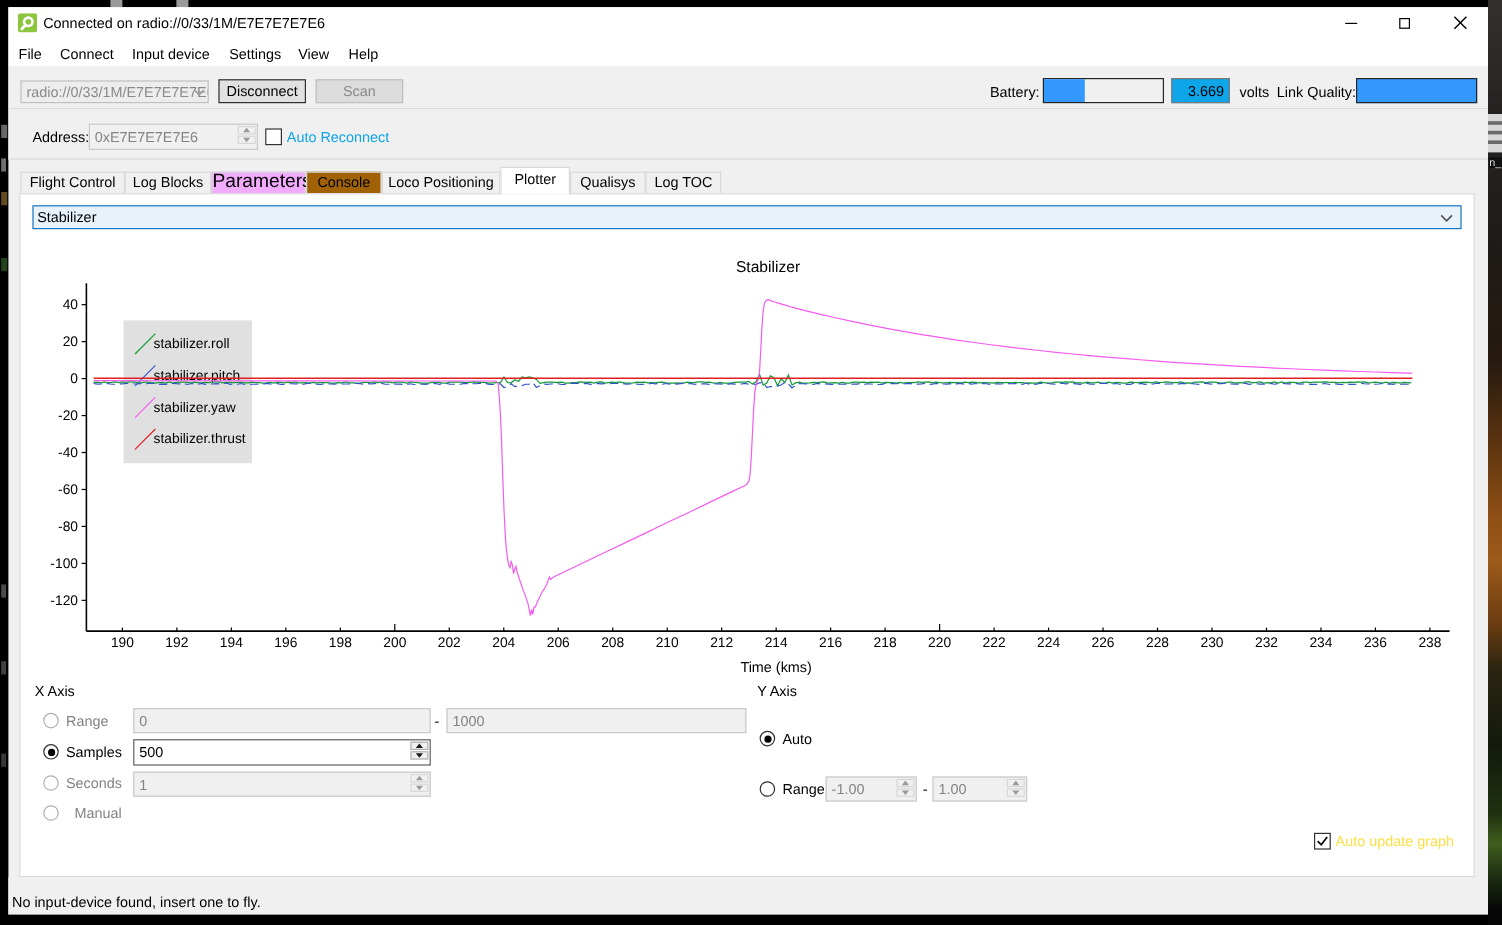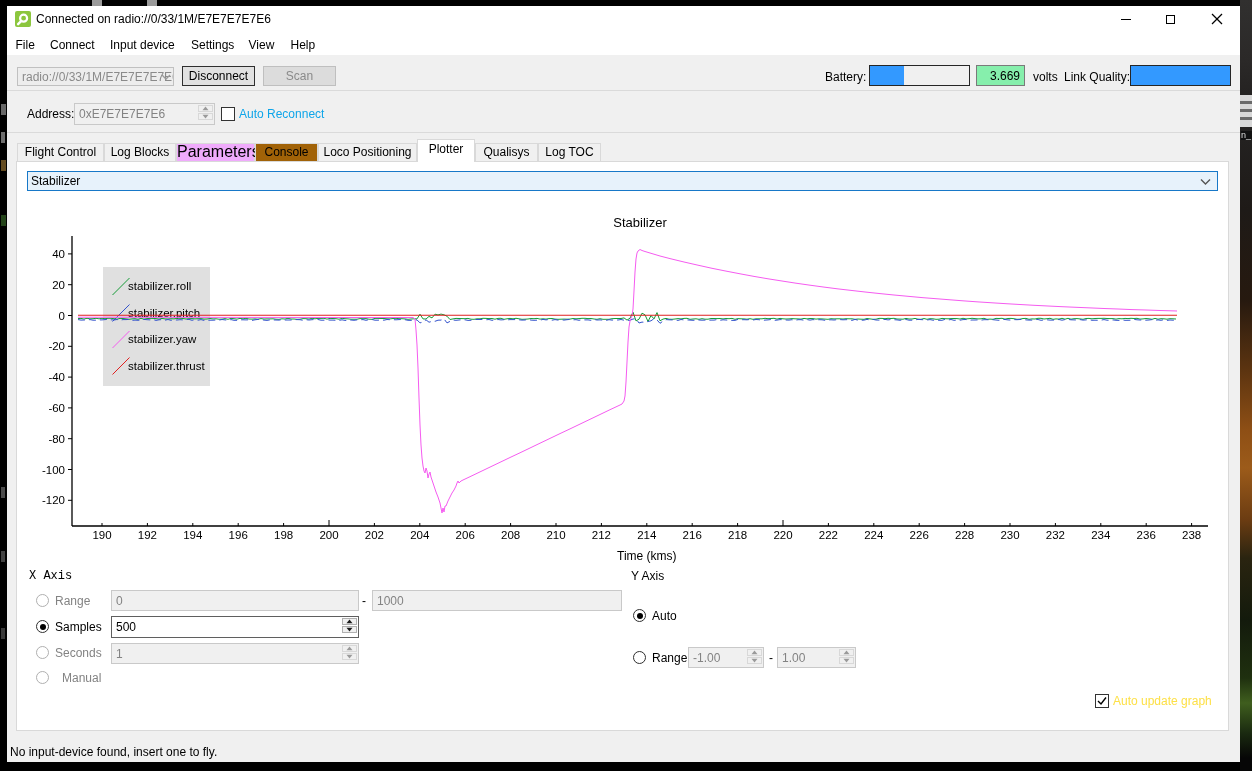--- a/index.html
+++ b/index.html
@@ -45,21 +45,21 @@
 <svg style="position:absolute;right:2px;top:5px" width="10" height="8">
       <path d="M1 2 L5 6 L9 2" fill="none" stroke="#9a9a9a" stroke-width="1.3"></path>
     </svg>
   </div>
 <div class="abs" style="left:182px;top:66px;width:73px;height:20px;background:#e1e1e1;border:1px solid #2f2f2f;box-sizing:border-box;text-align:center;font-size:12px;line-height:18px;">Disconnect</div>
 <div class="abs" style="left:263px;top:66px;width:73px;height:20px;background:#dcdcdc;border:1px solid #bfbfbf;box-sizing:border-box;text-align:center;font-size:12px;line-height:18px;color:#8a8a8a;">Scan</div>
 <div class="abs lbl" style="left:825px;top:70px;color:#000;font-size:12px;white-space:nowrap;">Battery:</div>
 <div class="abs" style="left:869px;top:65px;width:101px;height:21px;background:#f0f0f0;border:1px solid #262626;box-sizing:border-box;">
     <div style="position:absolute;left:0;top:0;bottom:0;width:34px;background:#3399ff;"></div>
   </div>
-<div class="abs" style="left:976px;top:65px;width:49px;height:21px;background:#86efac;border:1px solid #7a7a7a;box-sizing:border-box;">
+<div class="abs" style="left:976px;top:65px;width:49px;height:21px;background:#0ea5e9;border:1px solid #7a7a7a;box-sizing:border-box;">
     <div style="position:absolute;right:4px;top:2.5px;font-size:12px;">3.669</div>
   </div>
 <div class="abs lbl" style="left:1033px;top:70px;color:#000;font-size:12px;white-space:nowrap;">volts</div>
 <div class="abs lbl" style="left:1064px;top:70px;color:#000;font-size:12px;white-space:nowrap;">Link Quality:</div>
 <div class="abs" style="left:1130px;top:65px;width:101px;height:21px;background:#3399ff;border:1px solid #262626;box-sizing:border-box;"></div>
 <div class="abs" style="left:7px;top:91px;width:1233px;height:42px;background:#f0f0f0;border-bottom:1px solid #dadada;box-sizing:border-box;"></div>
 <div class="abs lbl" style="left:27px;top:107px;color:#000;font-size:12px;white-space:nowrap;">Address:</div>
 <div class="abs" style="left:74px;top:103px;width:139px;height:20px;background:#f0f0f0;border:1px solid #c9c9c9;">
     <div style="position:absolute;left:4px;top:50%;transform:translateY(-50%);font-size:12px;color:#838383;white-space:nowrap;">0xE7E7E7E7E6</div>
     <div style="position:absolute;right:1px;top:1px;width:15px;height:7px;box-sizing:border-box;border:1px solid #d8d8d8;background:#f0f0f0;">
@@ -170,21 +170,21 @@
 <line x1="1146.2" y1="523" x2="1146.2" y2="526" stroke="#000" stroke-width="1"></line>
 <text x="1146.2" y="539" font-size="11.5" text-anchor="middle" fill="#000">236</text>
 <line x1="1191.6" y1="523" x2="1191.6" y2="526" stroke="#000" stroke-width="1"></line>
 <text x="1191.6" y="539" font-size="11.5" text-anchor="middle" fill="#000">238</text>
 <polyline points="78.0,318.6 81.0,318.4 84.0,319.0 87.0,318.3 90.0,318.8 93.0,318.7 96.0,318.3 99.0,318.8 102.0,318.3 105.0,318.7 108.0,318.3 111.0,318.3 114.0,318.7 117.0,319.2 120.0,318.4 123.0,318.5 126.0,318.9 129.0,319.3 132.0,318.9 135.0,318.7 138.0,319.3 141.0,318.3 144.0,319.2 147.0,318.6 150.0,318.4 153.0,318.4 156.0,318.6 159.0,319.1 162.0,318.4 165.0,318.9 168.0,319.0 171.0,318.7 174.0,318.9 177.0,318.3 180.0,318.3 183.0,318.5 186.0,319.0 189.0,318.7 192.0,318.6 195.0,318.9 198.0,318.7 201.0,318.6 204.0,319.1 207.0,319.0 210.0,318.5 213.0,318.9 216.0,318.8 219.0,319.2 222.0,319.1 225.0,318.6 228.0,319.3 231.0,318.4 234.0,318.7 237.0,319.1 240.0,318.4 243.0,318.8 246.0,318.3 249.0,319.0 252.0,319.1 255.0,318.9 258.0,319.2 261.0,318.6 264.0,319.0 267.0,318.9 270.0,318.9 273.0,318.8 276.0,319.2 279.0,319.3 282.0,318.8 285.0,319.0 288.0,318.3 291.0,319.0 294.0,319.0 297.0,319.3 300.0,319.2 303.0,318.6 306.0,318.7 309.0,319.0 312.0,318.3 315.0,318.8 318.0,318.4 321.0,318.4 324.0,318.3 327.0,319.1 330.0,318.4 333.0,318.5 336.0,318.7 339.0,319.2 342.0,318.3 345.0,318.7 348.0,318.9 351.0,319.2 354.0,319.2 357.0,319.2 360.0,318.6 363.0,318.7 366.0,318.6 369.0,319.2 372.0,319.3 375.0,318.4 378.0,318.4 381.0,318.5 384.0,318.5 387.0,318.8 390.0,318.9 393.0,318.5 396.0,318.3 399.0,318.7 402.0,318.7 405.0,318.9 408.0,319.3 411.0,319.0 414.0,318.8 417.0,318.9 420.0,314.2 423.0,318.9 426.0,319.0 429.0,316.4 432.0,317.9 435.0,314.2 438.0,314.9 441.0,314.1 444.0,314.8 447.0,316.2 450.0,319.5 453.0,318.9 456.0,318.4 459.0,318.5 462.0,318.6 465.0,318.7 468.0,318.4 471.0,319.2 474.0,319.3 477.0,318.8 480.0,318.8 483.0,318.3 486.0,318.4 489.0,318.6 492.0,318.5 495.0,319.2 498.0,318.4 501.0,318.3 504.0,319.3 507.0,318.8 510.0,318.4 513.0,318.8 516.0,318.3 519.0,318.8 522.0,319.3 525.0,319.2 528.0,319.0 531.0,318.5 534.0,318.7 537.0,318.4 540.0,319.1 543.0,318.8 546.0,319.1 549.0,318.6 552.0,318.5 555.0,319.1 558.0,319.3 561.0,319.2 564.0,319.1 567.0,319.2 570.0,319.1 573.0,318.5 576.0,318.8 579.0,318.6 582.0,318.3 585.0,318.3 588.0,318.6 591.0,318.5 594.0,319.0 597.0,319.3 600.0,318.7 603.0,319.3 606.0,319.3 609.0,319.3 612.0,318.7 615.0,318.5 618.0,318.5 621.0,318.5 624.0,317.9 627.0,320.1 630.0,318.2 633.0,312.2 636.0,320.9 639.0,319.2 642.0,313.2 645.0,314.8 648.0,321.5 651.0,315.5 654.0,318.9 657.0,312.6 660.0,320.8 663.0,319.1 666.0,318.4 669.0,319.2 672.0,319.3 675.0,319.0 678.0,318.6 681.0,318.9 684.0,318.4 687.0,318.3 690.0,319.3 693.0,319.0 696.0,318.8 699.0,319.3 702.0,318.7 705.0,319.2 708.0,319.2 711.0,318.5 714.0,318.5 717.0,318.6 720.0,318.5 723.0,318.9 726.0,318.5 729.0,318.7 732.0,318.4 735.0,319.3 738.0,318.6 741.0,318.8 744.0,318.9 747.0,319.2 750.0,318.7 753.0,319.3 756.0,318.8 759.0,318.8 762.0,318.8 765.0,318.3 768.0,318.7 771.0,318.5 774.0,318.3 777.0,319.1 780.0,318.4 783.0,318.8 786.0,319.0 789.0,318.9 792.0,318.6 795.0,318.8 798.0,318.9 801.0,319.1 804.0,318.4 807.0,318.9 810.0,318.5 813.0,318.6 816.0,319.1 819.0,318.8 822.0,318.9 825.0,319.1 828.0,319.3 831.0,318.7 834.0,318.9 837.0,318.8 840.0,318.8 843.0,319.0 846.0,318.7 849.0,318.8 852.0,318.8 855.0,319.3 858.0,319.0 861.0,319.2 864.0,319.3 867.0,318.5 870.0,318.9 873.0,319.3 876.0,319.2 879.0,318.4 882.0,318.4 885.0,318.7 888.0,318.3 891.0,318.5 894.0,318.3 897.0,319.0 900.0,319.1 903.0,319.2 906.0,318.4 909.0,319.0 912.0,319.0 915.0,318.4 918.0,319.2 921.0,319.3 924.0,318.5 927.0,319.3 930.0,318.7 933.0,318.8 936.0,319.3 939.0,319.2 942.0,318.4 945.0,318.7 948.0,318.8 951.0,318.6 954.0,318.5 957.0,318.6 960.0,319.0 963.0,318.3 966.0,318.9 969.0,318.7 972.0,318.3 975.0,318.6 978.0,318.9 981.0,318.8 984.0,318.3 987.0,319.3 990.0,319.1 993.0,319.3 996.0,318.4 999.0,318.5 1002.0,318.3 1005.0,319.1 1008.0,318.5 1011.0,318.4 1014.0,318.7 1017.0,319.3 1020.0,319.2 1023.0,318.5 1026.0,318.4 1029.0,319.3 1032.0,318.9 1035.0,319.0 1038.0,318.3 1041.0,318.3 1044.0,319.0 1047.0,318.7 1050.0,318.3 1053.0,319.3 1056.0,318.9 1059.0,319.1 1062.0,318.3 1065.0,319.2 1068.0,318.3 1071.0,319.2 1074.0,318.7 1077.0,318.6 1080.0,318.9 1083.0,319.3 1086.0,318.5 1089.0,318.4 1092.0,318.8 1095.0,318.5 1098.0,318.4 1101.0,318.4 1104.0,318.3 1107.0,318.5 1110.0,318.6 1113.0,318.6 1116.0,319.1 1119.0,318.6 1122.0,318.8 1125.0,318.4 1128.0,318.6 1131.0,318.3 1134.0,318.5 1137.0,318.3 1140.0,319.1 1143.0,318.9 1146.0,318.5 1149.0,318.8 1152.0,319.3 1155.0,318.4 1158.0,319.2 1161.0,318.7 1164.0,318.8 1167.0,319.2 1170.0,318.7 1173.0,318.8 1176.0,319.0" fill="none" stroke="#149b36" stroke-width="1"></polyline>
 <polyline points="78.0,319.6 81.0,320.1 84.0,320.0 87.0,319.9 90.0,319.6 93.0,320.2 96.0,320.2 99.0,319.9 102.0,319.9 105.0,319.6 108.0,319.4 111.0,319.8 114.0,320.0 117.0,319.5 120.0,320.2 123.0,319.6 126.0,319.6 129.0,319.4 132.0,320.4 135.0,320.1 138.0,320.3 141.0,320.0 144.0,319.4 147.0,319.7 150.0,319.9 153.0,319.5 156.0,320.4 159.0,319.8 162.0,319.6 165.0,320.2 168.0,319.5 171.0,320.3 174.0,319.9 177.0,320.0 180.0,319.7 183.0,319.9 186.0,319.6 189.0,319.4 192.0,320.3 195.0,319.6 198.0,320.2 201.0,319.6 204.0,320.4 207.0,320.3 210.0,320.2 213.0,320.2 216.0,320.0 219.0,320.1 222.0,319.5 225.0,319.9 228.0,320.2 231.0,319.6 234.0,320.3 237.0,320.3 240.0,319.8 243.0,319.8 246.0,319.9 249.0,319.8 252.0,320.4 255.0,319.8 258.0,319.4 261.0,319.5 264.0,320.1 267.0,320.4 270.0,319.9 273.0,319.9 276.0,320.0 279.0,320.1 282.0,319.6 285.0,320.0 288.0,320.0 291.0,320.0 294.0,319.6 297.0,319.6 300.0,319.7 303.0,320.3 306.0,319.7 309.0,320.0 312.0,319.7 315.0,319.5 318.0,319.5 321.0,320.2 324.0,320.2 327.0,319.8 330.0,320.1 333.0,320.1 336.0,320.3 339.0,320.4 342.0,319.8 345.0,320.4 348.0,320.4 351.0,320.0 354.0,320.3 357.0,319.9 360.0,319.8 363.0,319.6 366.0,320.3 369.0,319.6 372.0,319.5 375.0,320.2 378.0,320.2 381.0,319.9 384.0,320.2 387.0,319.5 390.0,319.7 393.0,319.7 396.0,319.8 399.0,319.6 402.0,319.5 405.0,319.7 408.0,320.3 411.0,320.4 414.0,320.1 417.0,319.9 420.0,322.9 423.0,322.0 426.0,319.8 429.0,322.2 432.0,321.4 435.0,321.3 438.0,320.2 441.0,320.1 444.0,318.9 447.0,322.9 450.0,321.4 453.0,320.0 456.0,320.3 459.0,320.0 462.0,319.7 465.0,319.8 468.0,320.4 471.0,320.3 474.0,319.5 477.0,319.5 480.0,319.5 483.0,319.4 486.0,319.8 489.0,319.5 492.0,320.3 495.0,320.1 498.0,319.5 501.0,319.9 504.0,319.7 507.0,319.9 510.0,319.6 513.0,319.6 516.0,319.6 519.0,319.8 522.0,320.1 525.0,320.0 528.0,319.4 531.0,320.1 534.0,320.3 537.0,320.2 540.0,320.2 543.0,319.4 546.0,319.9 549.0,319.5 552.0,320.2 555.0,319.6 558.0,320.1 561.0,319.7 564.0,320.1 567.0,319.7 570.0,319.4 573.0,319.8 576.0,319.7 579.0,320.3 582.0,319.7 585.0,319.9 588.0,319.9 591.0,320.3 594.0,319.5 597.0,320.0 600.0,319.9 603.0,320.1 606.0,320.4 609.0,319.7 612.0,320.1 615.0,319.9 618.0,320.0 621.0,319.5 624.0,320.2 627.0,320.4 630.0,320.3 633.0,319.0 636.0,318.8 639.0,323.0 642.0,322.1 645.0,322.3 648.0,321.5 651.0,320.8 654.0,318.7 657.0,319.9 660.0,323.3 663.0,321.1 666.0,319.6 669.0,319.8 672.0,319.9 675.0,320.0 678.0,320.4 681.0,319.5 684.0,319.9 687.0,319.9 690.0,320.1 693.0,320.3 696.0,320.2 699.0,320.0 702.0,320.2 705.0,320.1 708.0,320.3 711.0,320.1 714.0,320.1 717.0,319.6 720.0,320.3 723.0,319.8 726.0,320.0 729.0,320.2 732.0,320.4 735.0,320.4 738.0,319.4 741.0,319.7 744.0,319.7 747.0,319.8 750.0,319.5 753.0,320.0 756.0,319.5 759.0,319.7 762.0,320.3 765.0,320.1 768.0,319.9 771.0,319.5 774.0,320.4 777.0,320.1 780.0,319.6 783.0,319.7 786.0,320.0 789.0,320.1 792.0,319.7 795.0,320.4 798.0,319.7 801.0,319.7 804.0,320.2 807.0,319.6 810.0,320.1 813.0,319.6 816.0,320.0 819.0,319.7 822.0,319.8 825.0,320.3 828.0,319.9 831.0,319.8 834.0,320.0 837.0,319.7 840.0,319.6 843.0,319.8 846.0,319.7 849.0,319.6 852.0,320.4 855.0,319.4 858.0,320.2 861.0,320.3 864.0,320.1 867.0,319.4 870.0,319.9 873.0,319.4 876.0,320.0 879.0,320.1 882.0,319.6 885.0,319.4 888.0,319.9 891.0,319.5 894.0,319.7 897.0,319.9 900.0,320.3 903.0,319.8 906.0,319.5 909.0,320.2 912.0,320.2 915.0,319.9 918.0,319.4 921.0,319.6 924.0,319.8 927.0,320.0 930.0,319.6 933.0,320.2 936.0,320.2 939.0,320.3 942.0,320.3 945.0,319.4 948.0,320.0 951.0,319.5 954.0,320.3 957.0,320.1 960.0,320.2 963.0,319.6 966.0,319.5 969.0,320.2 972.0,320.0 975.0,320.0 978.0,319.9 981.0,320.2 984.0,319.7 987.0,319.7 990.0,319.8 993.0,319.7 996.0,320.0 999.0,320.3 1002.0,319.5 1005.0,319.5 1008.0,319.9 1011.0,320.1 1014.0,319.6 1017.0,319.7 1020.0,319.5 1023.0,319.4 1026.0,319.9 1029.0,320.1 1032.0,320.1 1035.0,319.6 1038.0,319.5 1041.0,320.3 1044.0,319.9 1047.0,319.8 1050.0,320.1 1053.0,320.1 1056.0,319.9 1059.0,319.5 1062.0,320.2 1065.0,319.6 1068.0,319.4 1071.0,319.8 1074.0,319.9 1077.0,320.0 1080.0,319.6 1083.0,320.1 1086.0,319.9 1089.0,319.6 1092.0,320.3 1095.0,320.2 1098.0,320.3 1101.0,320.1 1104.0,319.6 1107.0,320.2 1110.0,320.3 1113.0,319.9 1116.0,320.3 1119.0,320.4 1122.0,319.8 1125.0,320.3 1128.0,320.3 1131.0,320.2 1134.0,319.4 1137.0,319.8 1140.0,320.0 1143.0,320.0 1146.0,320.2 1149.0,320.0 1152.0,319.6 1155.0,320.3 1158.0,319.9 1161.0,320.3 1164.0,319.6 1167.0,320.4 1170.0,320.0 1173.0,320.2 1176.0,320.1" fill="none" stroke="#3353cc" stroke-width="1" stroke-dasharray="7 4"></polyline>
 <polyline points="78.0,317.2 150.0,317.3 250.0,317.4 350.0,317.5 410.0,317.5 413.0,317.5 415.0,319.0 416.0,330.0 417.0,345.0 418.0,368.0 419.0,398.0 420.0,425.0 421.0,445.0 422.0,458.0 423.0,466.0 424.0,471.0 425.0,473.0 426.0,468.0 427.0,471.0 428.0,478.0 429.0,474.0 430.0,472.0 431.0,477.0 432.0,480.0 434.0,486.0 436.0,492.0 438.0,497.0 440.0,503.0 441.0,508.0 442.0,513.0 443.0,508.0 444.0,512.0 445.0,506.0 446.0,506.0 448.0,501.0 450.0,497.0 452.0,493.0 454.0,490.0 456.0,486.0 457.0,483.0 458.0,481.0 459.0,483.0 461.0,481.0 463.0,480.0 470.0,476.7 480.0,471.9 490.0,467.1 500.0,462.3 510.0,457.5 520.0,452.8 530.0,448.0 540.0,443.2 550.0,438.4 560.0,433.6 570.0,428.9 580.0,424.1 590.0,419.3 600.0,414.5 610.0,409.7 620.0,405.0 622.0,404.0 624.0,401.0 625.0,396.0 626.0,382.0 627.0,362.0 628.0,342.0 629.0,327.0 630.0,321.0 631.0,318.0 632.0,316.0 633.0,309.0 634.0,291.0 635.0,272.0 636.0,259.0 637.0,253.0 638.0,251.0 640.0,249.5 642.0,250.5 645.0,251.5 650.0,253.0 655.0,254.5 660.0,256.0 670.0,258.6 684.0,262.0 698.0,265.2 712.0,268.3 726.0,271.1 740.0,273.8 754.0,276.4 768.0,278.8 782.0,281.0 796.0,283.2 810.0,285.2 824.0,287.1 838.0,288.9 852.0,290.5 866.0,292.1 880.0,293.6 894.0,295.0 908.0,296.3 922.0,297.6 936.0,298.7 950.0,299.8 964.0,300.9 978.0,301.9 992.0,302.8 1006.0,303.7 1020.0,304.5 1034.0,305.3 1048.0,306.0 1062.0,306.7 1076.0,307.3 1090.0,307.9 1104.0,308.5 1118.0,309.0 1132.0,309.6 1146.0,310.0 1160.0,310.5 1174.0,310.9 1177.0,311.0" fill="none" stroke="#f55bf0" stroke-width="1"></polyline>
 <line x1="78" y1="315.2" x2="1177" y2="315.2" stroke="#e02020" stroke-width="1.1"></line>
 </svg>
 <div class="abs lbl" style="left:617px;top:549px;color:#000;font-size:12px;white-space:nowrap;">Time (kms)</div>
-<div class="abs lbl" style="left:29px;top:569px;color:#000;font-size:12px;white-space:nowrap;font-family:Liberation Mono, monospace;">X Axis</div>
+<div class="abs lbl" style="left:29px;top:569px;color:#000;font-size:12px;white-space:nowrap;">X Axis</div>
 <div class="abs lbl" style="left:631px;top:569px;color:#000;font-size:12px;white-space:nowrap;">Y Axis</div>
 <div class="abs" style="left:36px;top:594px;width:11px;height:11px;border:1px solid #b0b0b0;border-radius:50%;background:#fff;"></div>
 <div class="abs lbl" style="left:55px;top:594px;color:#838383;font-size:12px;white-space:nowrap;">Range</div>
 <div class="abs" style="left:36px;top:620px;width:11px;height:11px;border:1px solid #2f2f2f;border-radius:50%;background:#fff;">
     <div style="position:absolute;left:2.5px;top:2.5px;width:6px;height:6px;border-radius:50%;background:#000;"></div>
   </div>
 <div class="abs lbl" style="left:55px;top:620px;color:#000;font-size:12px;white-space:nowrap;">Samples</div>
 <div class="abs" style="left:36px;top:646px;width:11px;height:11px;border:1px solid #b0b0b0;border-radius:50%;background:#fff;"></div>
 <div class="abs lbl" style="left:55px;top:646px;color:#838383;font-size:12px;white-space:nowrap;">Seconds</div>
 <div class="abs" style="left:36px;top:671px;width:11px;height:11px;border:1px solid #b0b0b0;border-radius:50%;background:#fff;"></div>

